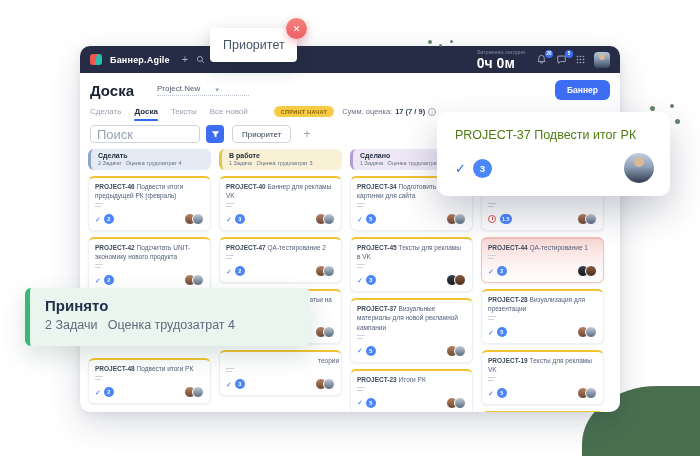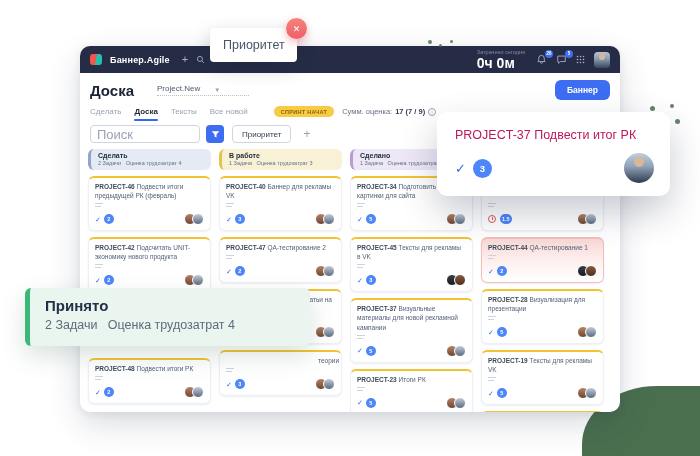--- a/index.html
+++ b/index.html
@@ -114,21 +114,21 @@
   .tooltip-priority { position:absolute; left:210px; top:28px; width:87px; height:34px; background:#fff;
     border-radius:4px; box-shadow:0 6px 18px rgba(20,30,55,.22); z-index:5;
     display:flex; align-items:center; padding-left:13px; font-size:12.5px; color:#475467; }
   .close-badge { position:absolute; top:-10px; right:-10px; width:21px; height:21px; border-radius:50%;
     background:linear-gradient(180deg,#f5837c 0%,#ee5f66 100%); color:#fff; font-size:9px;
     display:flex; align-items:center; justify-content:center; box-shadow:0 3px 8px rgba(238,95,102,.45); }
 
   .task-popup { position:absolute; left:437px; top:112px; width:233px; height:84px; background:#fff;
     border-radius:10px; z-index:4; box-shadow:0 16px 36px rgba(23,35,61,.24);
     padding:16px 16px 0 18px; }
-  .task-popup-title { font-size:12.5px; color:#be185d; }
+  .task-popup-title { font-size:12.5px; color:#4d7c0f; }
   .popup-foot { position:absolute; left:18px; right:16px; bottom:13px; display:flex; align-items:center; }
   .popup-check { color:#2f6bf0; font-size:13px; font-weight:bold; }
   .popup-badge { margin-left:7px; background:#4c86f9; color:#fff; font-size:9.5px; font-weight:bold;
     width:19px; height:19px; line-height:19px; border-radius:50%; text-align:center; }
   .popup-avatar { margin-left:auto; width:30px; height:30px; border-radius:50%; position:relative; overflow:hidden;
     background:linear-gradient(180deg,#c2cfde 0%,#90a2b8 45%,#2e3a4e 100%); }
   .popup-avatar::before { content:""; position:absolute; top:4px; left:10px; width:10px; height:10px;
     border-radius:50%; background:#d9b896; }
 
   .callout { position:absolute; left:25px; top:288px; width:285px; height:58px; background:#e9f5ee;

